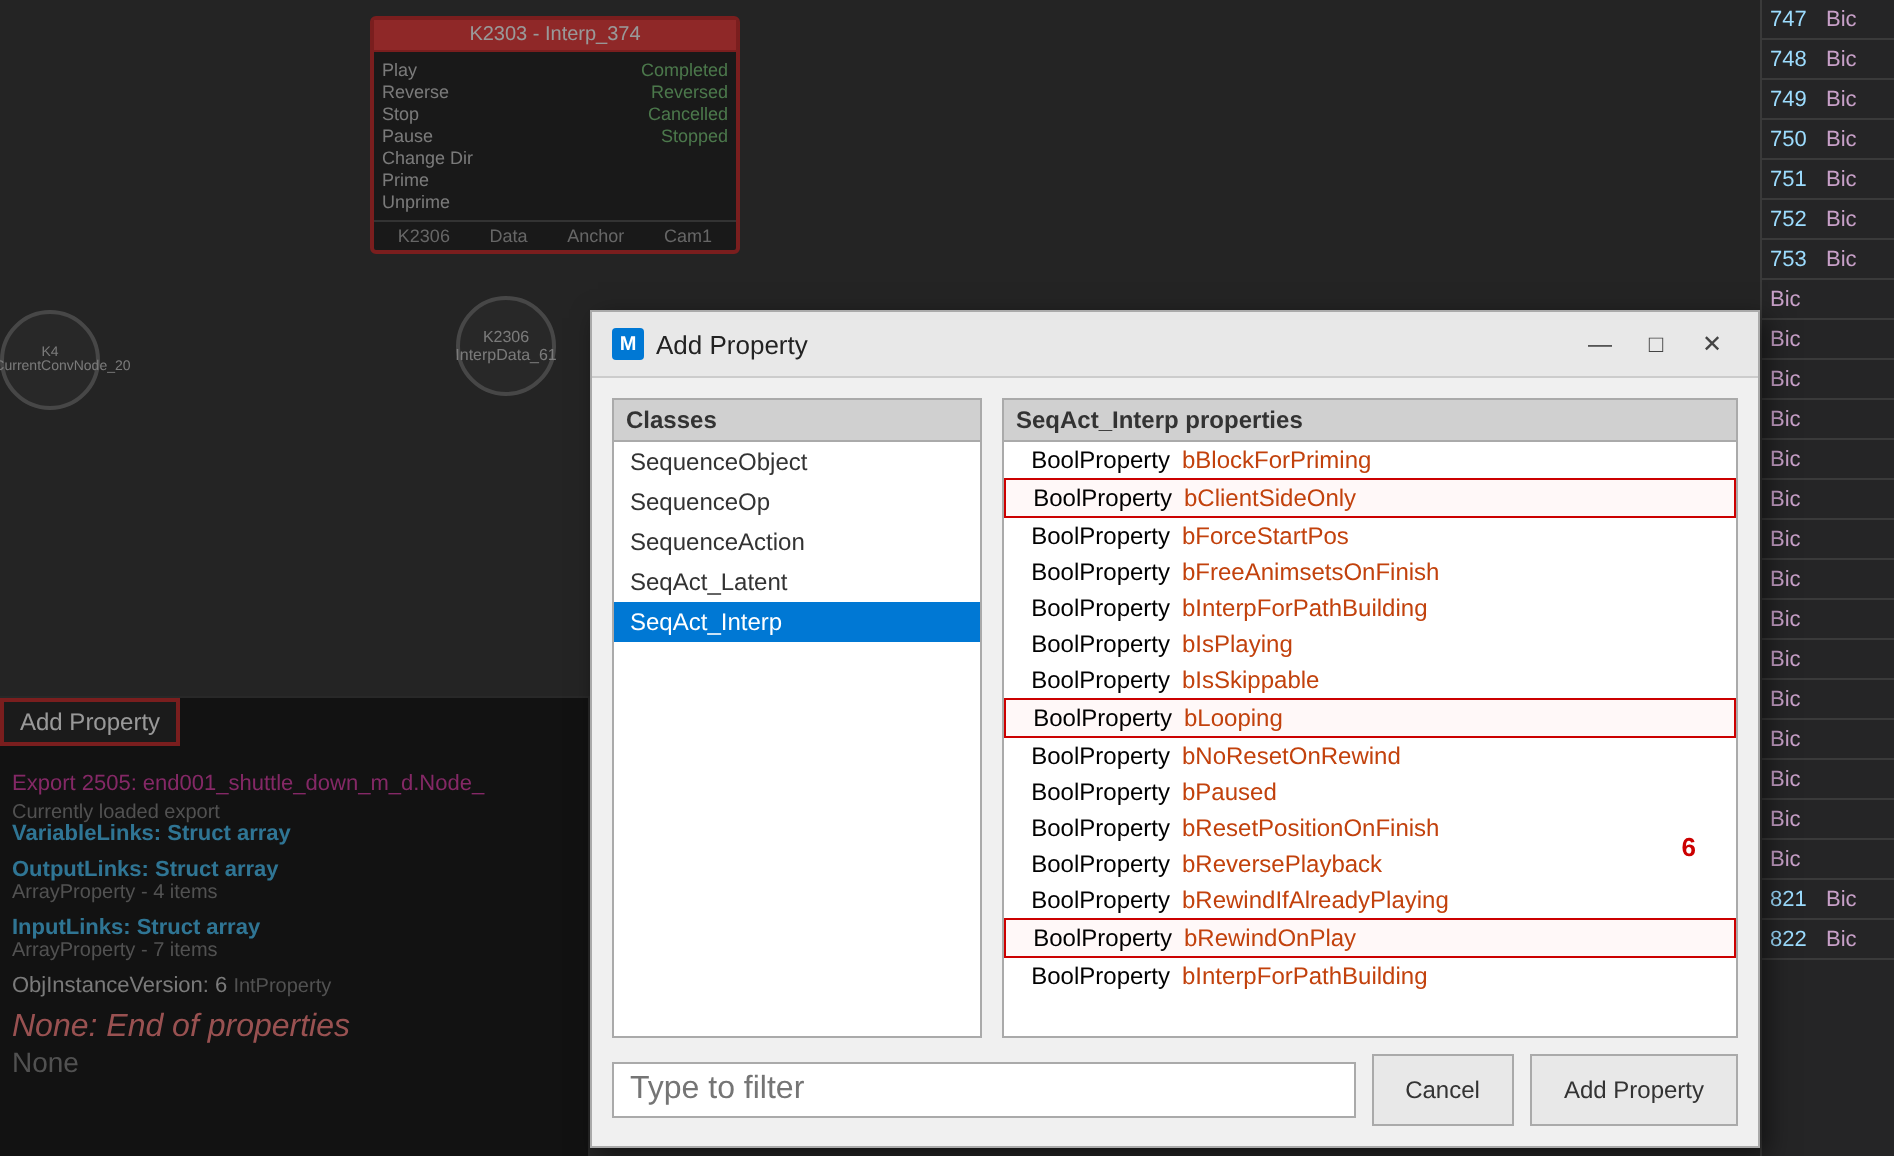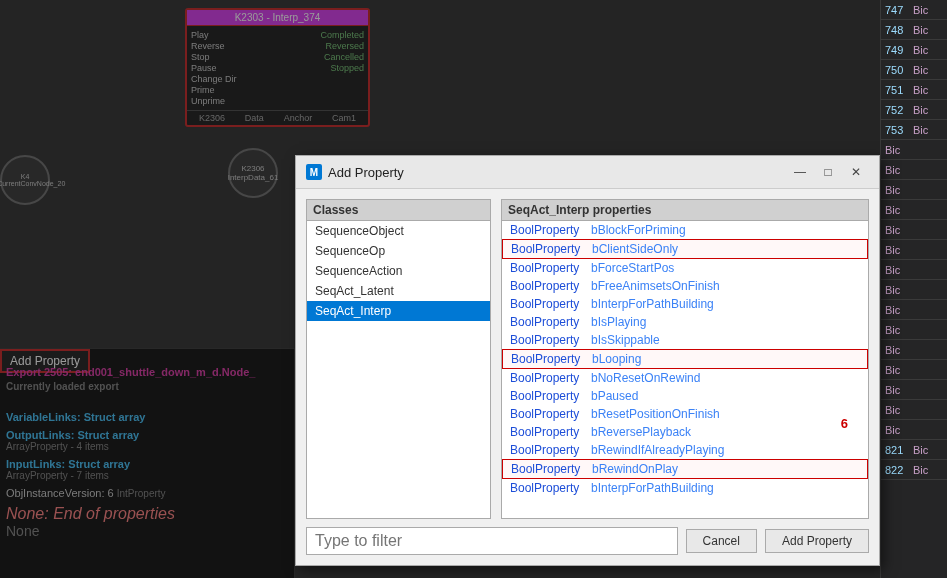--- a/index.html
+++ b/index.html
@@ -66,21 +66,21 @@
 
     
     .node-box {
       position: absolute;
       background: #2a2a2a;
       border: 2px solid #cc3333;
       border-radius: 3px;
     }
 
     .node-box-title {
-      background: #d946ef;
+      background: #ef4444;
       color: #fff;
       font-size: 10px;
       text-align: center;
       padding: 2px 4px;
       border-bottom: 1px solid #cc3333;
     }
 
     .node-box-content {
       display: flex;
       gap: 8px;
@@ -150,26 +150,25 @@
       padding: 2px 8px;
       font-size: 12px;
       cursor: pointer;
       height: 24px;
       display: flex;
       align-items: center;
     }
 
     .export-info {
       position: absolute;
-      top: 12px; left: 0;
+      top: 32px; left: 0;
       padding: 4px 6px;
       color: #d4a;
       font-size: 11px;
       line-height: 1.4;
-      font-weight: bold;
     }
 
     .export-sub {
       color: #888;
       font-size: 10px;
     }
 
     .props-list {
       position: absolute;
       top: 60px; left: 0;
@@ -363,26 +362,27 @@
       gap: 6px;
       cursor: pointer;
     }
 
     .prop-row.highlighted {
       border: 1px solid #cc0000;
       background: #fff8f8;
     }
 
     .prop-type-label {
-      color: #1d4ed8;
+      color: #000000;
       min-width: 75px;
+      text-align: right;
     }
 
     .prop-name-label {
-      color: #3b82f6;
+      color: #c2410c;
     }
 
     .number-badge {
       color: #cc0000;
       font-size: 13px;
       font-weight: bold;
       position: absolute;
       right: 20px;
       top: 195px;
     }
@@ -397,21 +397,21 @@
       flex: 1;
       height: 28px;
       border: 1px solid #aaa;
       padding: 0 8px;
       font-size: 16px;
       background: white;
       color: #888;
     }
 
     .footer-btn {
-      height: 24px;
+      height: 36px;
       padding: 0 16px;
       border: 1px solid #aaa;
       background: #e8e8e8;
       cursor: pointer;
       font-size: 12px;
       color: #333;
     }
 
     .footer-btn.primary {
       background: #e8e8e8;

